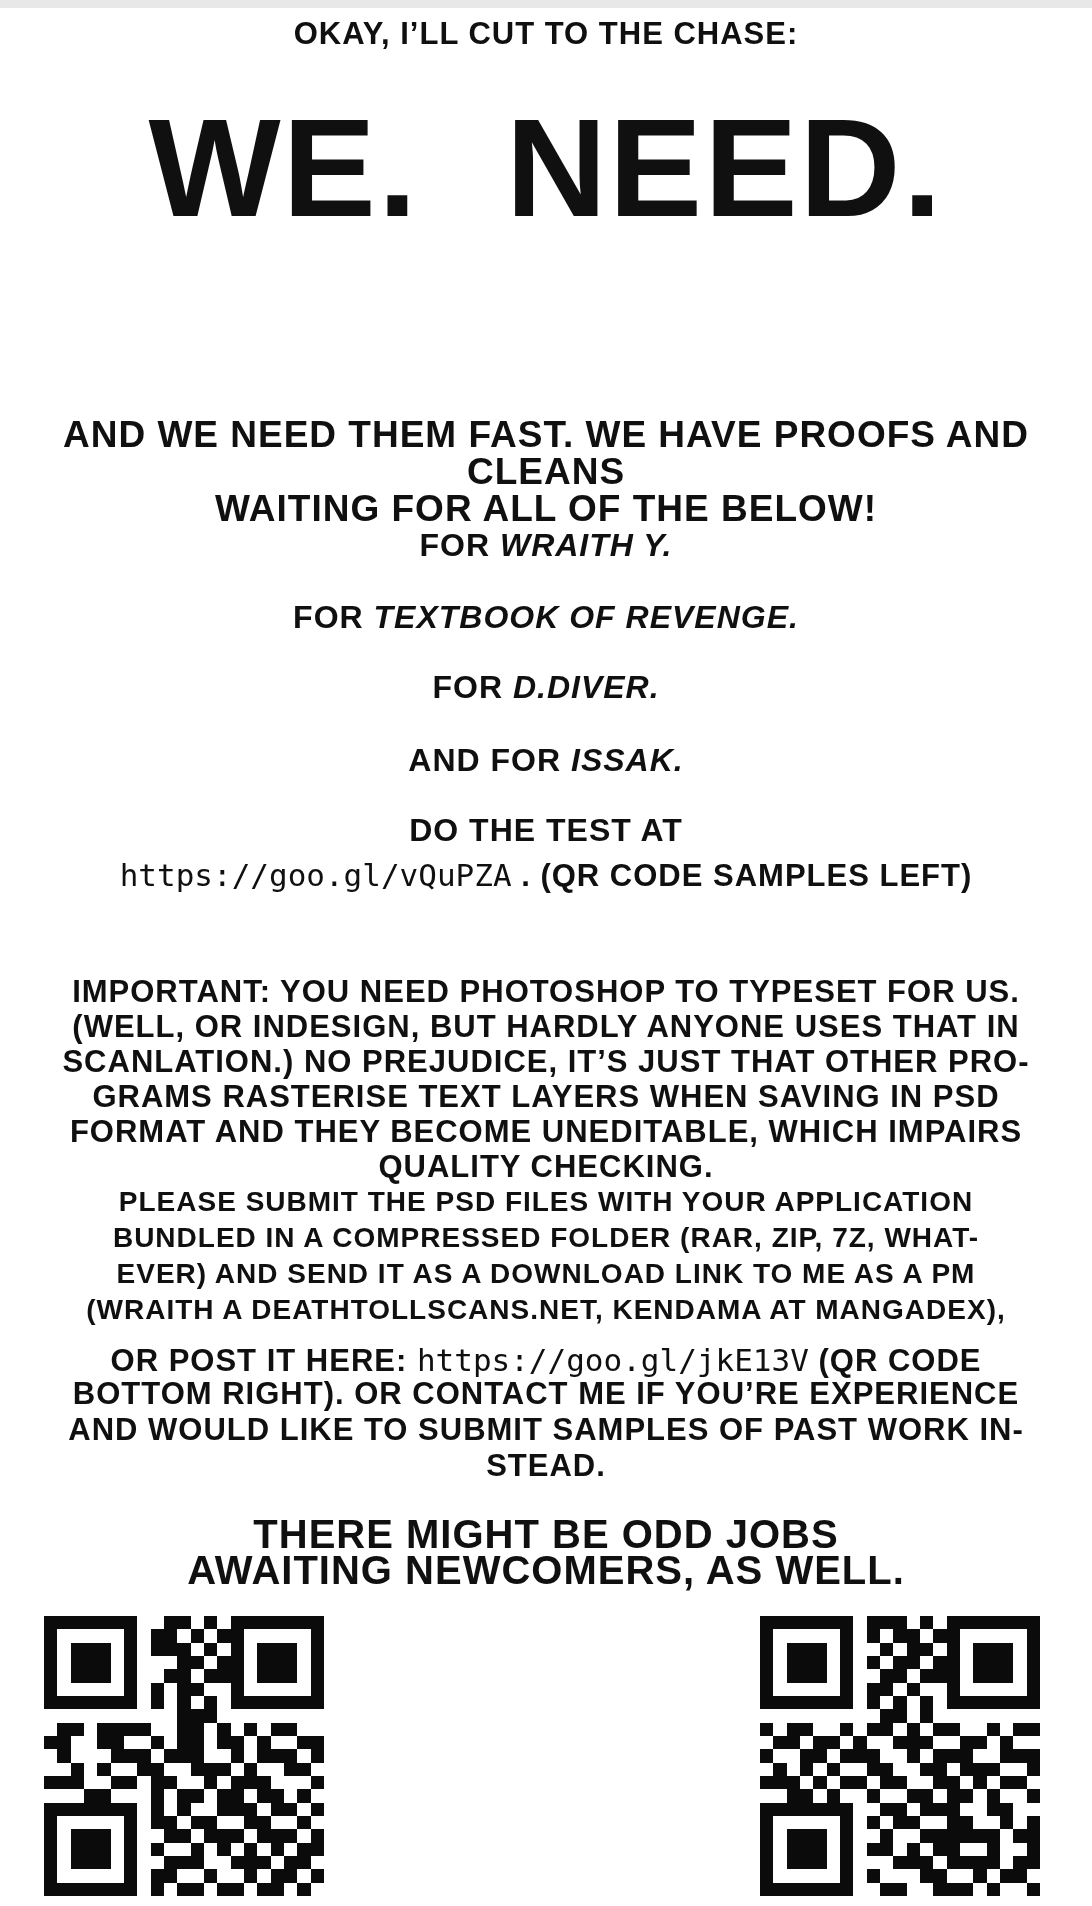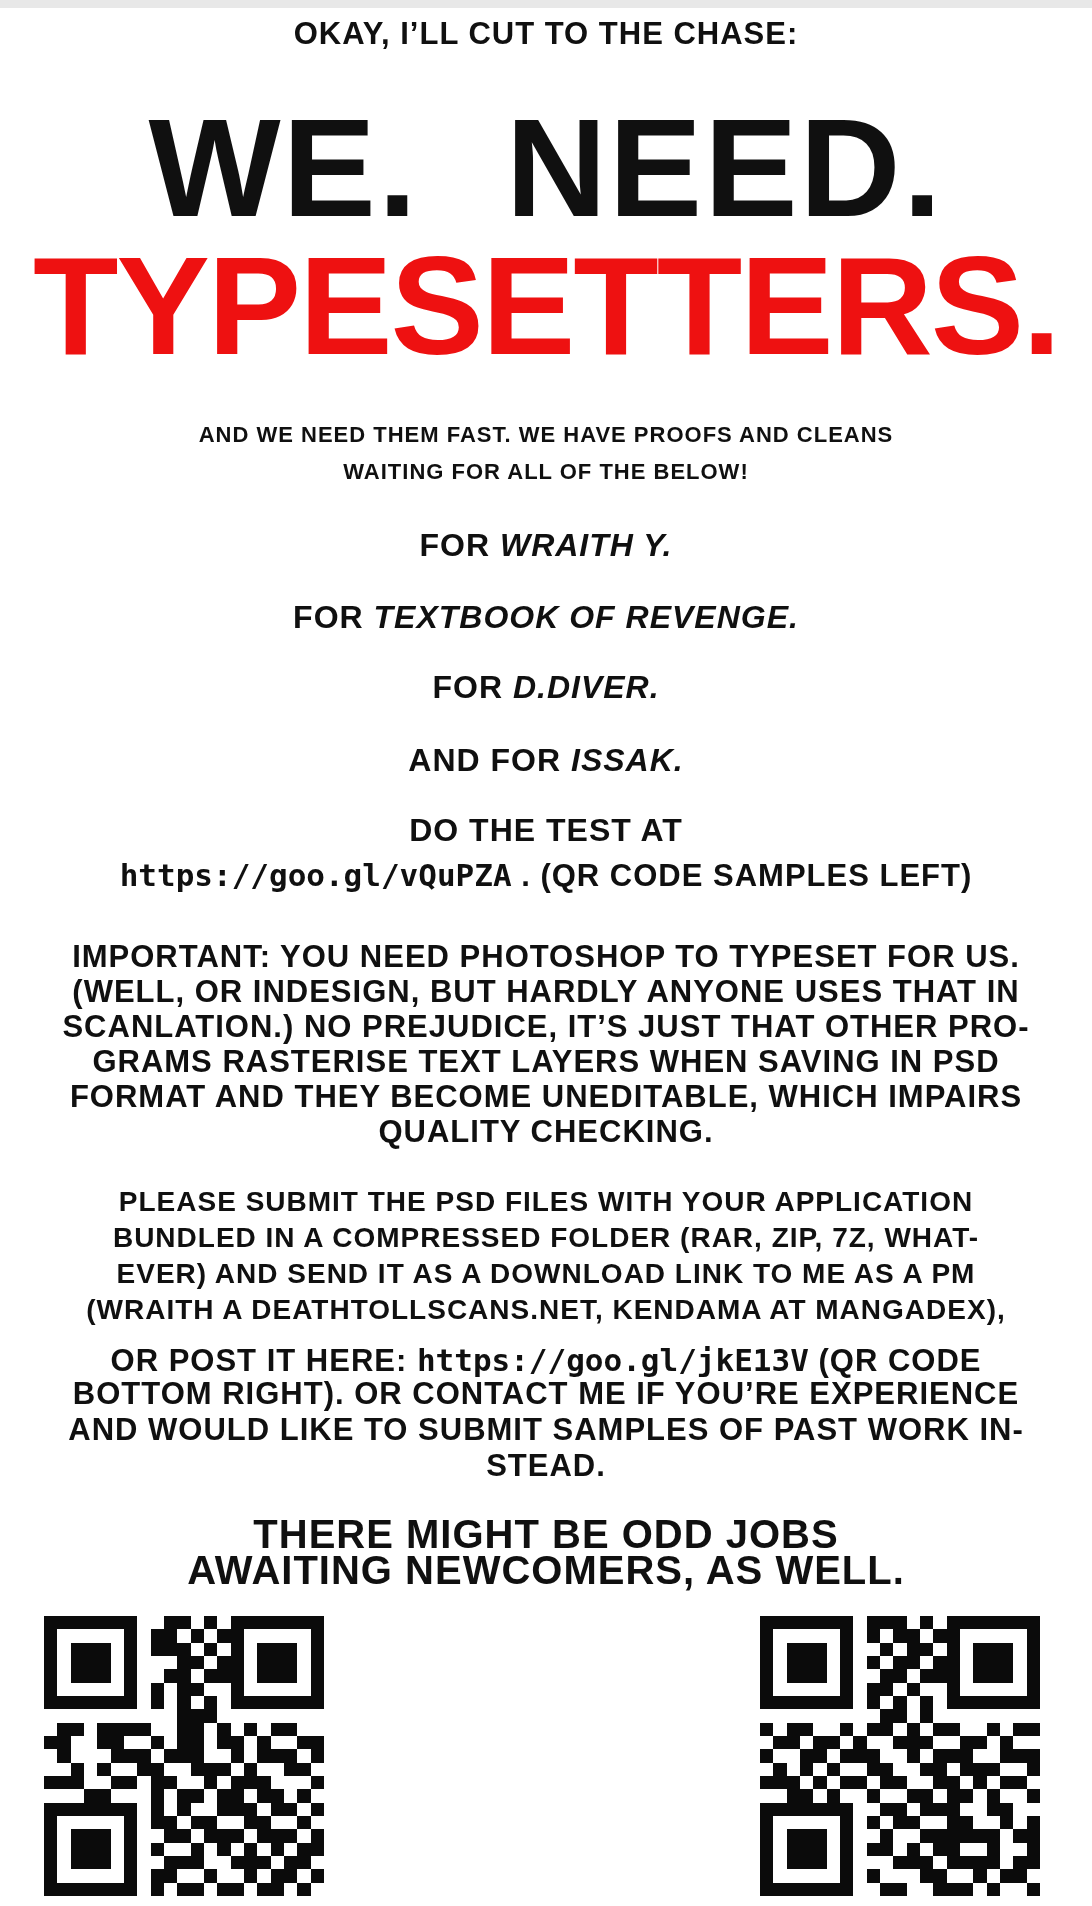--- a/index.html
+++ b/index.html
@@ -11,28 +11,28 @@
     color:#101010;
     font-family:"Liberation Sans", sans-serif;
     font-weight:bold;
     overflow:hidden;
   }
   .abs{position:absolute;left:0;width:100%;text-align:center;}
   .ml{white-space:pre-line;}
   .intro{top:8px;font-size:31px;letter-spacing:1px;}
   .headline1{top:90px;font-size:140px;line-height:1;letter-spacing:2px;word-spacing:46px;}
   .headline2{top:228px;font-size:140px;line-height:1;letter-spacing:-2px;color:#ee1111;}
-  .urgency{top:408px;font-size:22px;line-height:37px;letter-spacing:1px;}
+  .urgency{top:408px;font-size:37px;line-height:37px;letter-spacing:1px;}
   .series{font-size:32px;letter-spacing:1px;}
   .s0{top:519px;} .s1{top:591px;} .s2{top:661px;} .s3{top:734px;}
   .series .title{font-style:italic;}
   .dotest{top:804px;font-size:32px;letter-spacing:1px;}
   .urlline{top:849px;font-size:31px;letter-spacing:1px;}
-  .mono{font-family:"DejaVu Sans Mono", monospace;font-weight:bold;letter-spacing:0;}
-  .important{top:931px;font-size:31px;line-height:35px;letter-spacing:1px;text-align:center;}
+  .mono{font-family:"DejaVu Sans Mono", monospace;font-weight:normal;letter-spacing:0;}
+  .important{top:966px;font-size:31px;line-height:35px;letter-spacing:1px;text-align:center;}
   .subm1{top:1176px;font-size:28px;line-height:36px;letter-spacing:1px;}
   .subm-url{top:1334px;font-size:31px;letter-spacing:1px;}
   .subm2{top:1368px;font-size:31px;line-height:36px;letter-spacing:1px;}
   .oddjobs{top:1508px;font-size:40px;line-height:36px;letter-spacing:1px;}
   .qr{
     position:absolute;top:1608px;
     width:280px;height:280px;
     display:grid;
     grid-template-rows:repeat(21,1fr);
     grid-template-columns:repeat(21,1fr);
@@ -45,21 +45,20 @@
 </style>
 </head>
 <body>
 
 <div class="page">
 
   <div class="abs intro">OKAY, I’LL CUT TO THE CHASE:</div>
 
   <div class="abs headline1">WE. NEED.</div>
 
-  <div class="abs headline2">TYPESETTERS.</div>
 
   <div class="abs urgency ml">AND WE NEED THEM FAST. WE HAVE PROOFS AND CLEANS
 WAITING FOR ALL OF THE BELOW!</div>
 
   <div class="abs series s0"><span>FOR </span><span class="title">WRAITH Y.</span></div>
 
   <div class="abs series s1"><span>FOR </span><span class="title">TEXTBOOK OF REVENGE.</span></div>
 
   <div class="abs series s3"><span>AND FOR </span><span class="title">ISSAK.</span></div>
 

